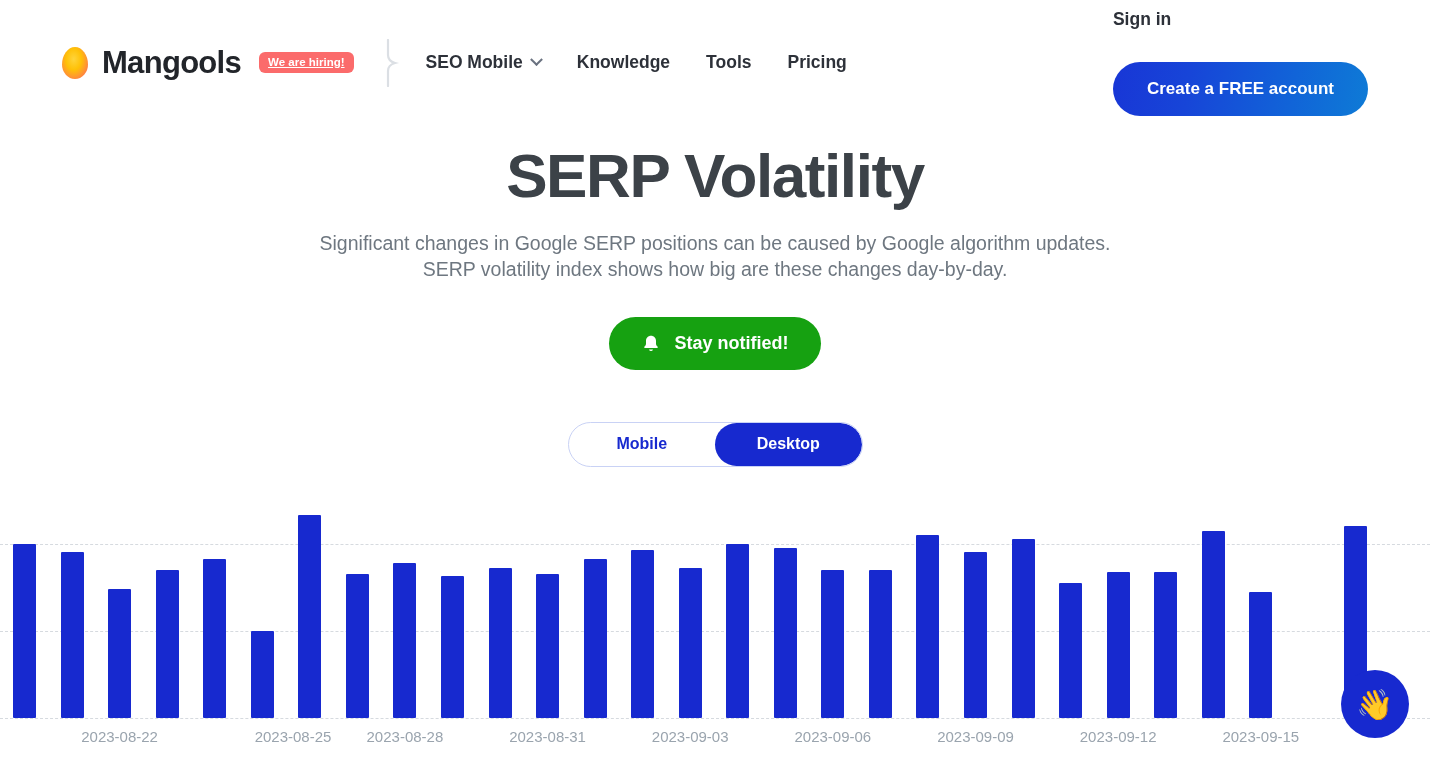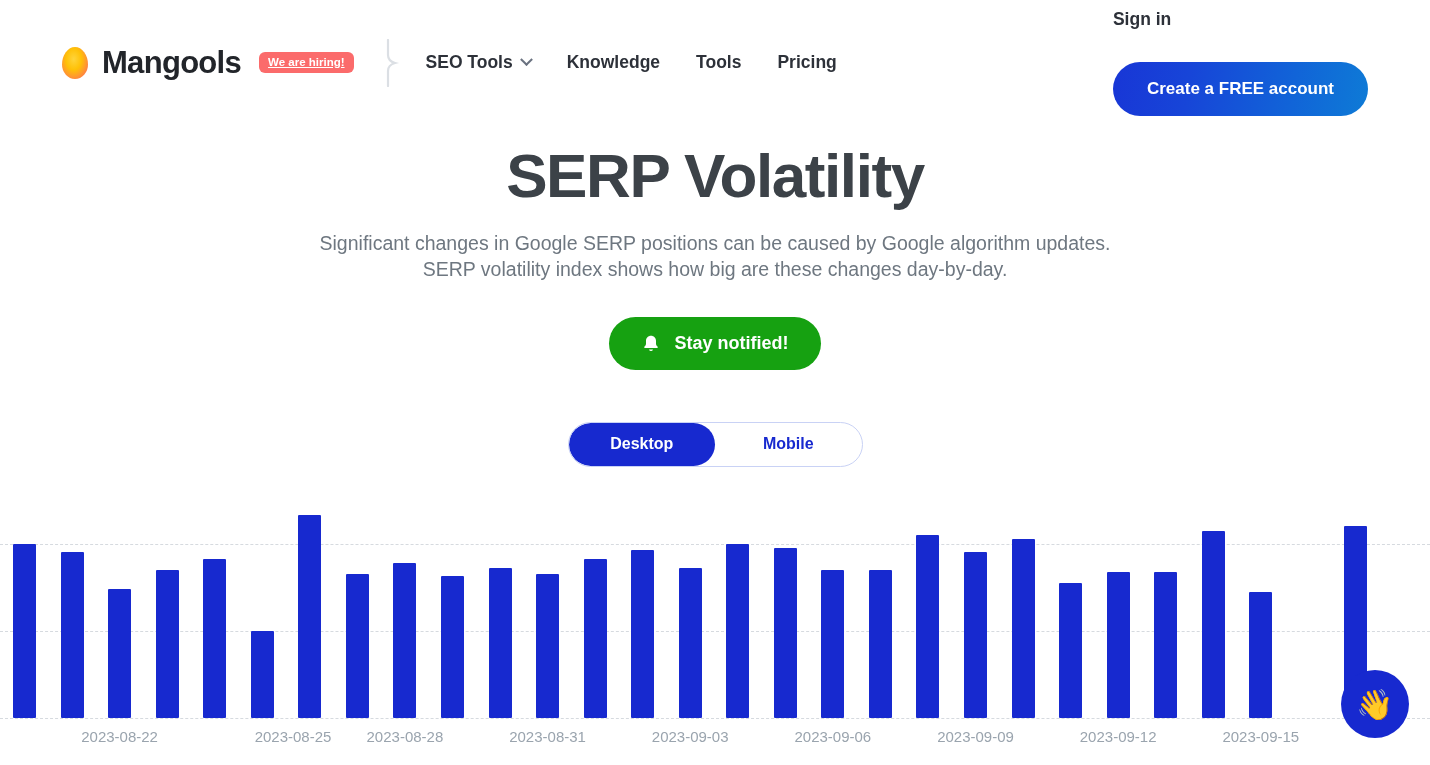--- a/index.html
+++ b/index.html
@@ -228,21 +228,21 @@
     <span class="brand-name">Mangools</span>
     <span class="hiring-badge">We are hiring!</span>
   </div>
 
   <svg class="nav-divider" viewBox="0 0 16 48">
     <path d="M4 1 L4 16 Q4 22 11 24 Q4 26 4 32 L4 47" fill="none" stroke="#DBDFE4" stroke-width="2.2" stroke-linecap="round"></path>
   </svg>
 
   <nav class="nav">
     <div class="nav-item">
-      <span>SEO Tools</span>
+      <span>SEO Mobile</span>
       <i class="chev"></i>
     </div>
     <div class="nav-item">
       <span>Knowledge</span>
     </div>
     <div class="nav-item">
       <span>Tools</span>
     </div>
     <div class="nav-item">
       <span>Pricing</span>
@@ -263,22 +263,22 @@
     <button class="notify-btn">
       <svg class="bell" viewBox="0 0 24 24">
         <path d="M12 2.6c-3.4 0-6 2.7-6 6.1v3.6c0 1-.4 1.9-1.1 2.6l-.7.7c-.7.7-.2 1.9.8 1.9h14c1 0 1.5-1.2.8-1.9l-.7-.7a3.6 3.6 0 0 1-1.1-2.6V8.7c0-3.4-2.6-6.1-6-6.1z" fill="#ffffff"></path>
         <path d="M9.6 19.2a2.5 2.5 0 0 0 4.8 0z" fill="#ffffff"></path>
       </svg>
       <span>Stay notified!</span>
     </button>
   </div>
 
   <div class="toggle-wrap">
+    <div class="seg inactive">Mobile</div>
     <div class="seg active">Desktop</div>
-    <div class="seg inactive">Mobile</div>
   </div>
 </div>
 
 <div class="chart-area">
   <div class="plot" id="plot">
       <div class="gridline" style="top: 130.8px;"></div>
       <div class="gridline" style="top: 43.6px;"></div>
       <div class="gridline" style="top: 218px;"></div>
       <div class="bar" title="2023-08-20: 8" style="left: 13px; width: 23px; height: 174.4px; background: rgb(23, 41, 207);"></div>
       <div class="bar" title="2023-08-21: 7.6" style="left: 60.55px; width: 23px; height: 165.68px; background: rgb(23, 41, 207);"></div>

